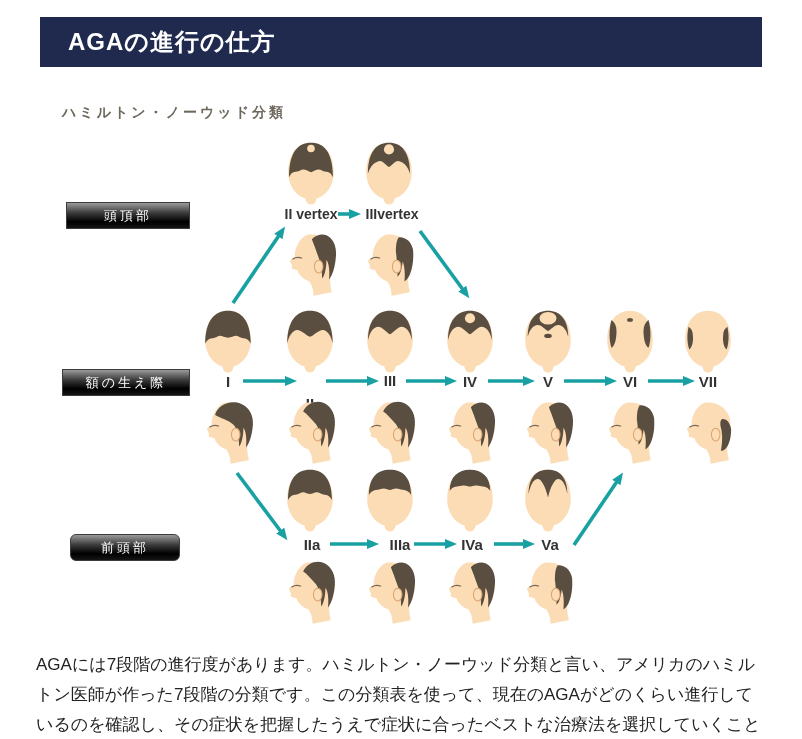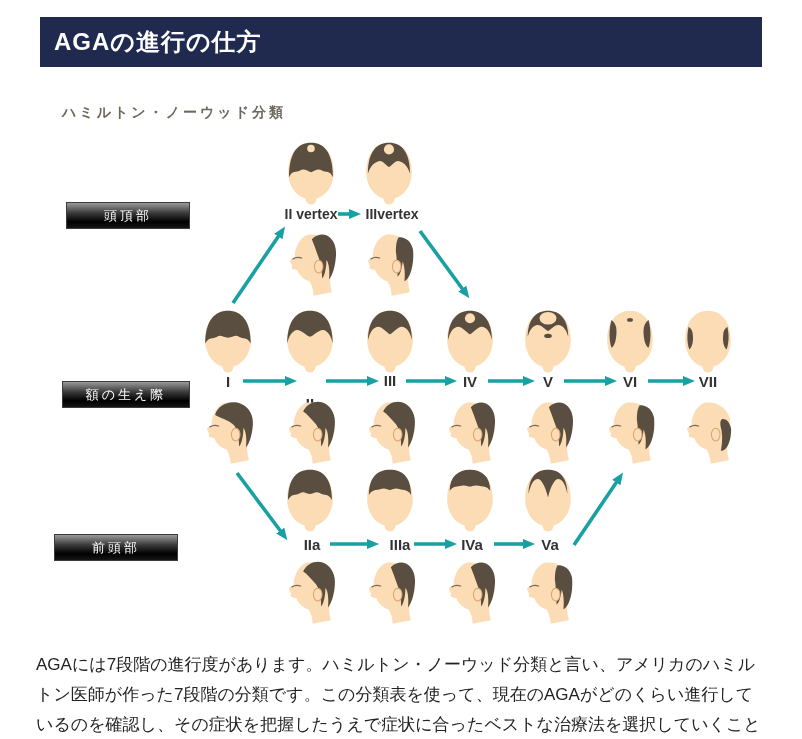--- a/index.html
+++ b/index.html
@@ -1,33 +1,33 @@
 <!DOCTYPE html>
 <html><head>
 <meta charset="utf-8">
 <style>
   html,body{margin:0;padding:0;background:#fff;}
   body{width:802px;height:739px;font-family:"Liberation Sans",sans-serif;}
   .page{position:relative;width:802px;height:739px;background:#fff;overflow:hidden;}
 
   .header-bar{position:absolute;left:40px;top:17px;width:722px;height:50px;
     background:#1f2a4e;color:#fff;display:flex;align-items:center;
-    padding-left:14px;box-sizing:border-box;font-size:24px;font-weight:bold;letter-spacing:1px;}
+    padding-left:28px;box-sizing:border-box;font-size:24px;font-weight:bold;letter-spacing:1px;}
 
   .diagram-title{position:absolute;left:62px;top:104px;
     font-family:"Liberation Serif",serif;font-size:14px;font-weight:bold;
     color:#6e675c;letter-spacing:3px;}
 
   .row-label{position:absolute;height:27px;color:#fff;display:flex;align-items:center;
     justify-content:center;font-size:13px;letter-spacing:3px;box-sizing:border-box;
     background:linear-gradient(180deg,#9a9a9a 0%,#3a3a3a 40%,#000 75%,#151515 100%);
     border:1px solid #3c3c3c;}
   #label-vertex{left:66px;top:202px;width:124px;}
-  #label-hairline{left:62px;top:369px;width:128px;margin-top:12px;}
-  #label-frontal{left:54px;top:534px;width:124px;}
+  #label-hairline{left:62px;top:369px;width:128px;}
+  #label-frontal{left:70px;top:534px;width:110px;border-radius:6px;}
 
   .head{position:absolute;}
   .stage-label{position:absolute;transform:translateX(-50%);font-size:15px;font-weight:bold;
     color:#333;white-space:nowrap;}
   .stage-label.small{font-size:14px;}
 
   .skin{fill:#fbdcb4;}
   .hair{fill:#5a4e40;}
   .arrows{position:absolute;left:0;top:0;pointer-events:none;}
 

